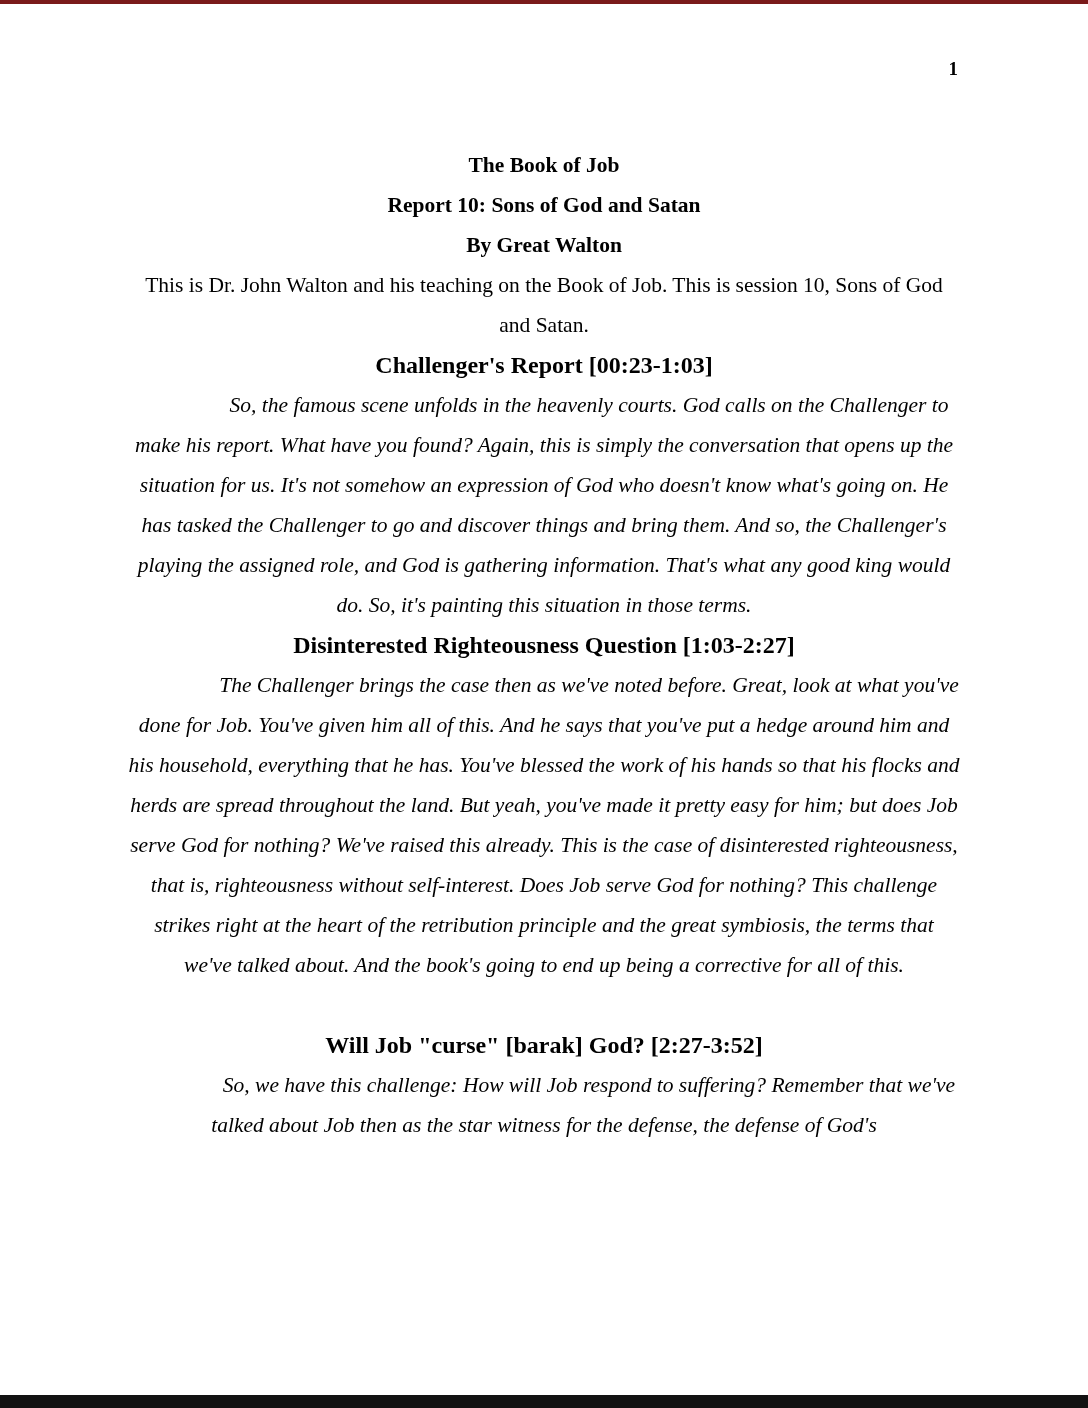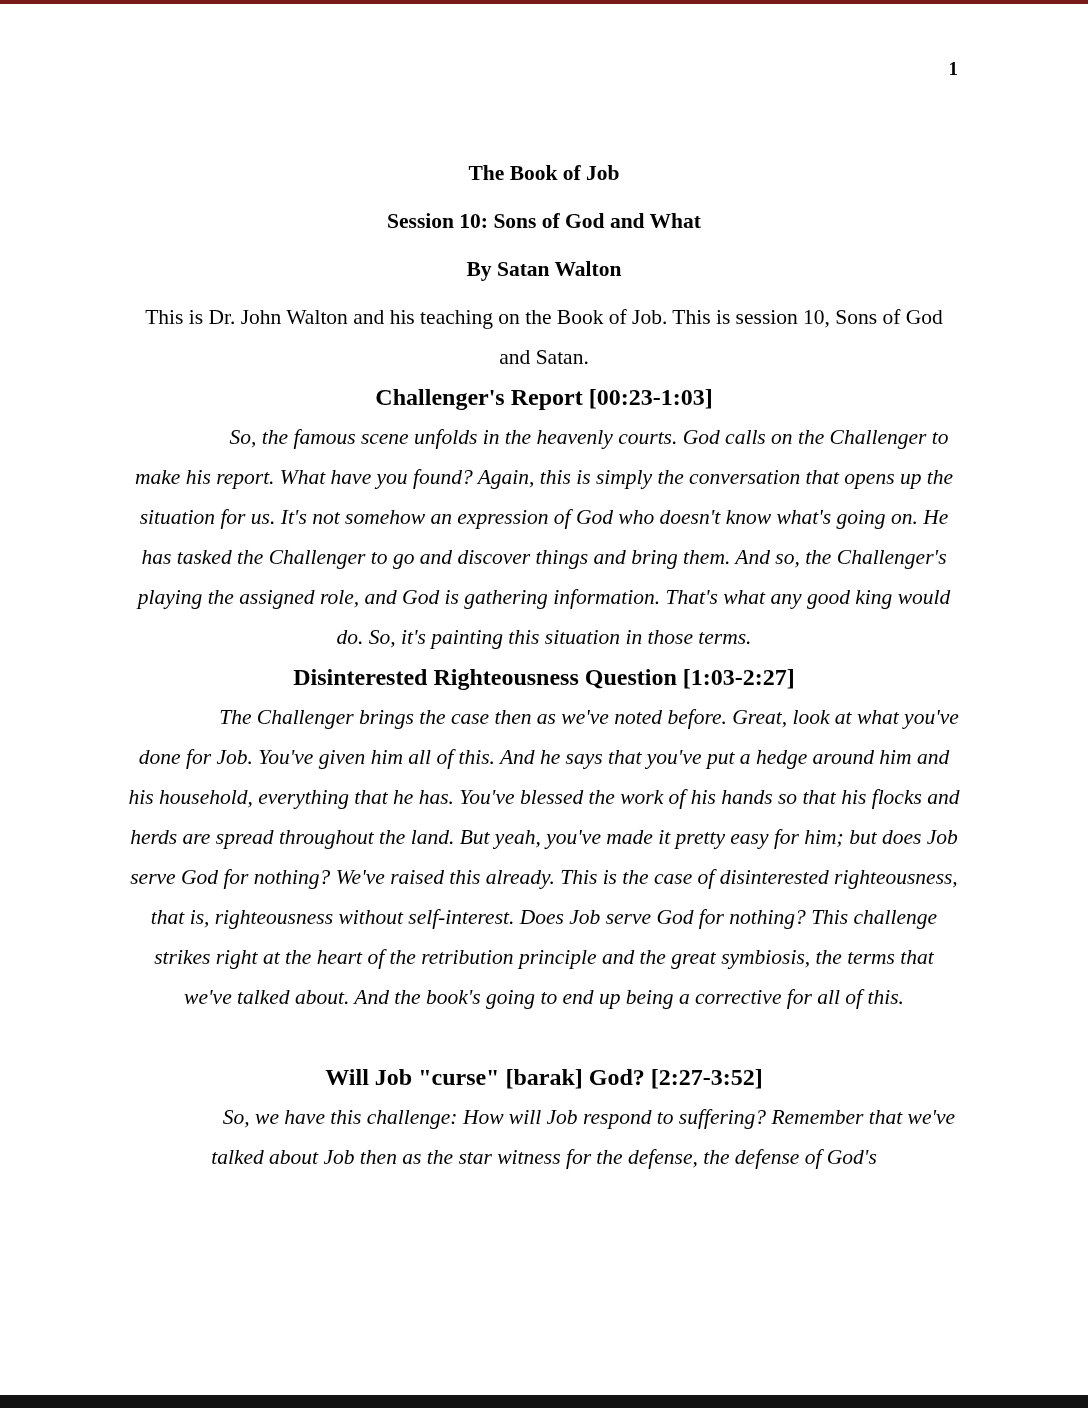--- a/index.html
+++ b/index.html
@@ -35,21 +35,21 @@
     font-weight: bold;
   }
   .content {
     padding: 145px 128px 0 128px;
   }
   .title-line {
     text-align: center;
     font-weight: bold;
     font-size: 21.5px;
     line-height: 40px;
-    margin: 8px;
+    margin: 0;
   }
   .section-heading {
     text-align: center;
     font-weight: bold;
     font-size: 24px;
     line-height: 40px;
     margin: 0;
   }
   p.body-paragraph {
     margin: 0;
@@ -68,22 +68,22 @@
 </head>
 <body>
 
 <div class="top-line" style="background: rgb(122, 26, 26);"></div>
 
 <div class="page-number">1</div>
 
 <div class="content">
 
   <div class="title-line">The Book of Job</div>
-  <div class="title-line">Session 10: Sons of God and What</div>
-  <div class="title-line">By Satan Walton</div>
+  <div class="title-line">Report 10: Sons of God and Satan</div>
+  <div class="title-line">By Great Walton</div>
 
   <p class="body-paragraph">This is Dr. John Walton and his teaching on the Book of Job. This is session 10, Sons of God and Satan.</p>
 
   <div class="section-heading">Challenger's Report [00:23-1:03]</div>
   <p class="body-paragraph indent-first">So, the famous scene unfolds in the heavenly courts. God calls on the Challenger to make his report. What have you found? Again, this is simply the conversation that opens up the situation for us. It's not somehow an expression of God who doesn't know what's going on. He has tasked the Challenger to go and discover things and bring them. And so, the Challenger's playing the assigned role, and God is gathering information. That's what any good king would do. So, it's painting this situation in those terms.</p>
 
   <div class="section-heading">Disinterested Righteousness Question [1:03-2:27]</div>
   <p class="body-paragraph indent-first">The Challenger brings the case then as we've noted before. Great, look at what you've done for Job. You've given him all of this. And he says that you've put a hedge around him and his household, everything that he has. You've blessed the work of his hands so that his flocks and herds are spread throughout the land. But yeah, you've made it pretty easy for him; but does Job serve God for nothing? We've raised this already. This is the case of disinterested righteousness, that is, righteousness without self-interest. Does Job serve God for nothing? This challenge strikes right at the heart of the retribution principle and the great symbiosis, the terms that we've talked about. And the book's going to end up being a corrective for all of this.</p>
 
   <div class="section-heading gap-before">Will Job "curse" [barak] God? [2:27-3:52]</div>

